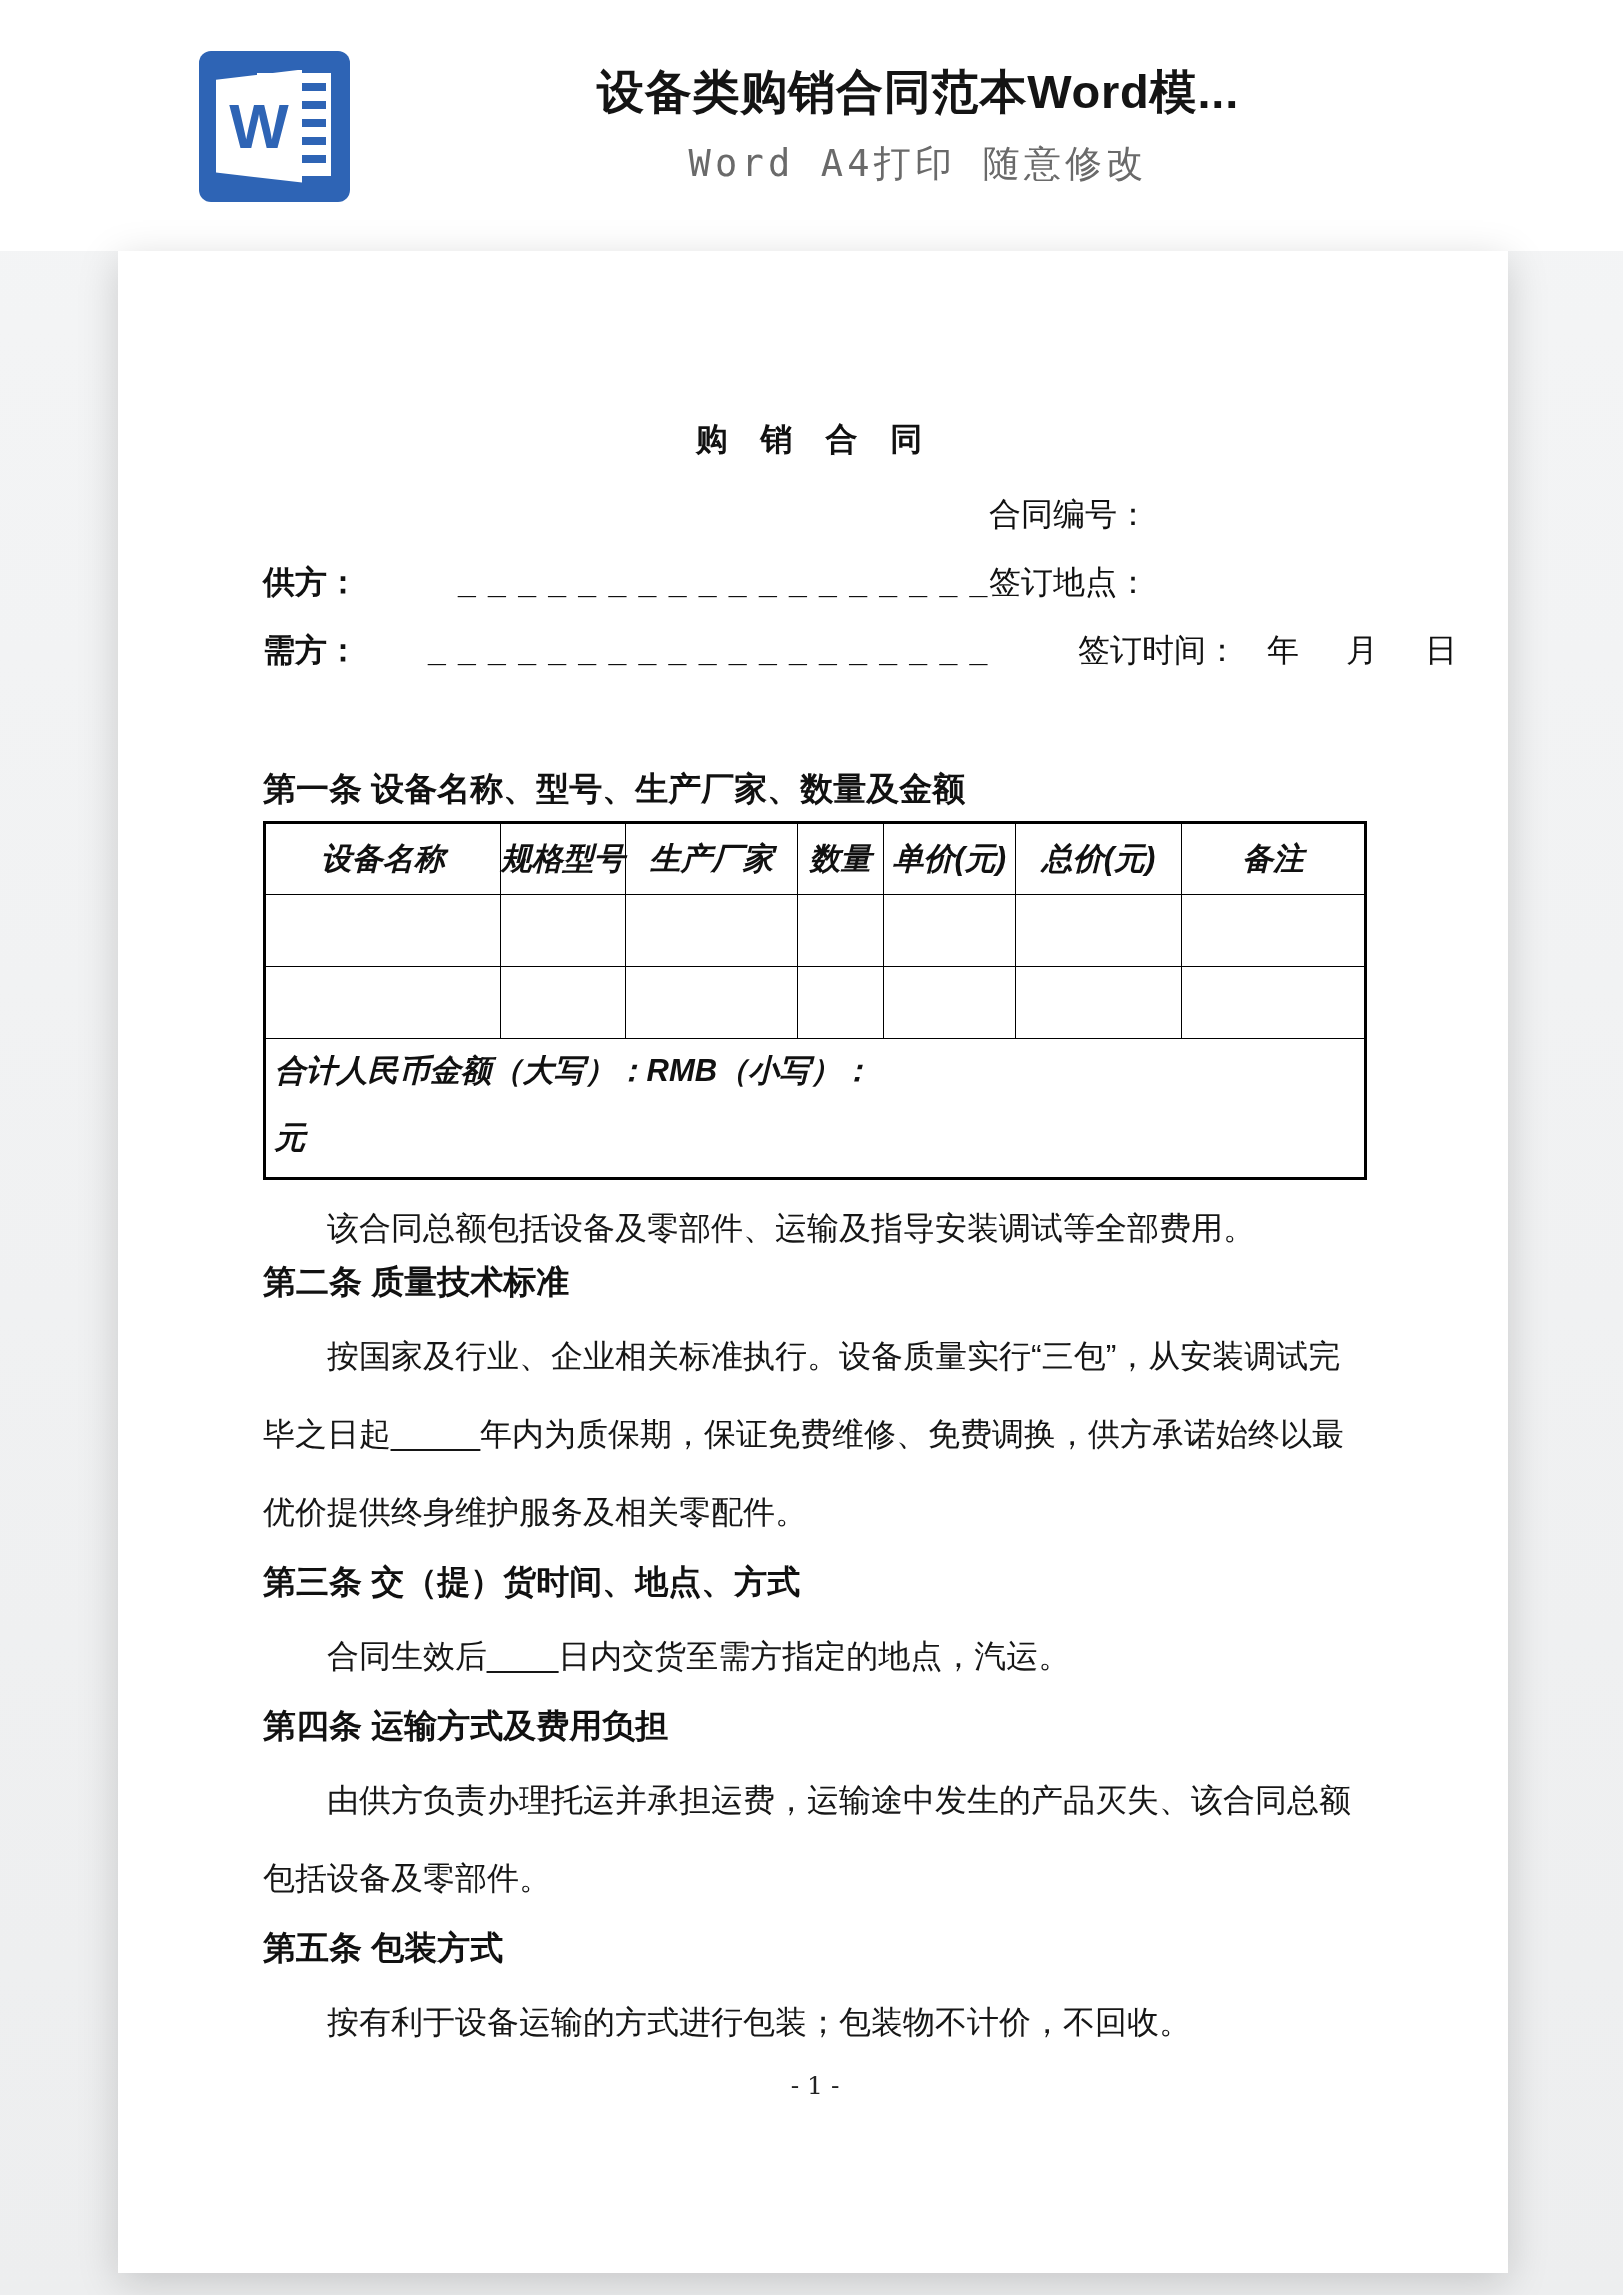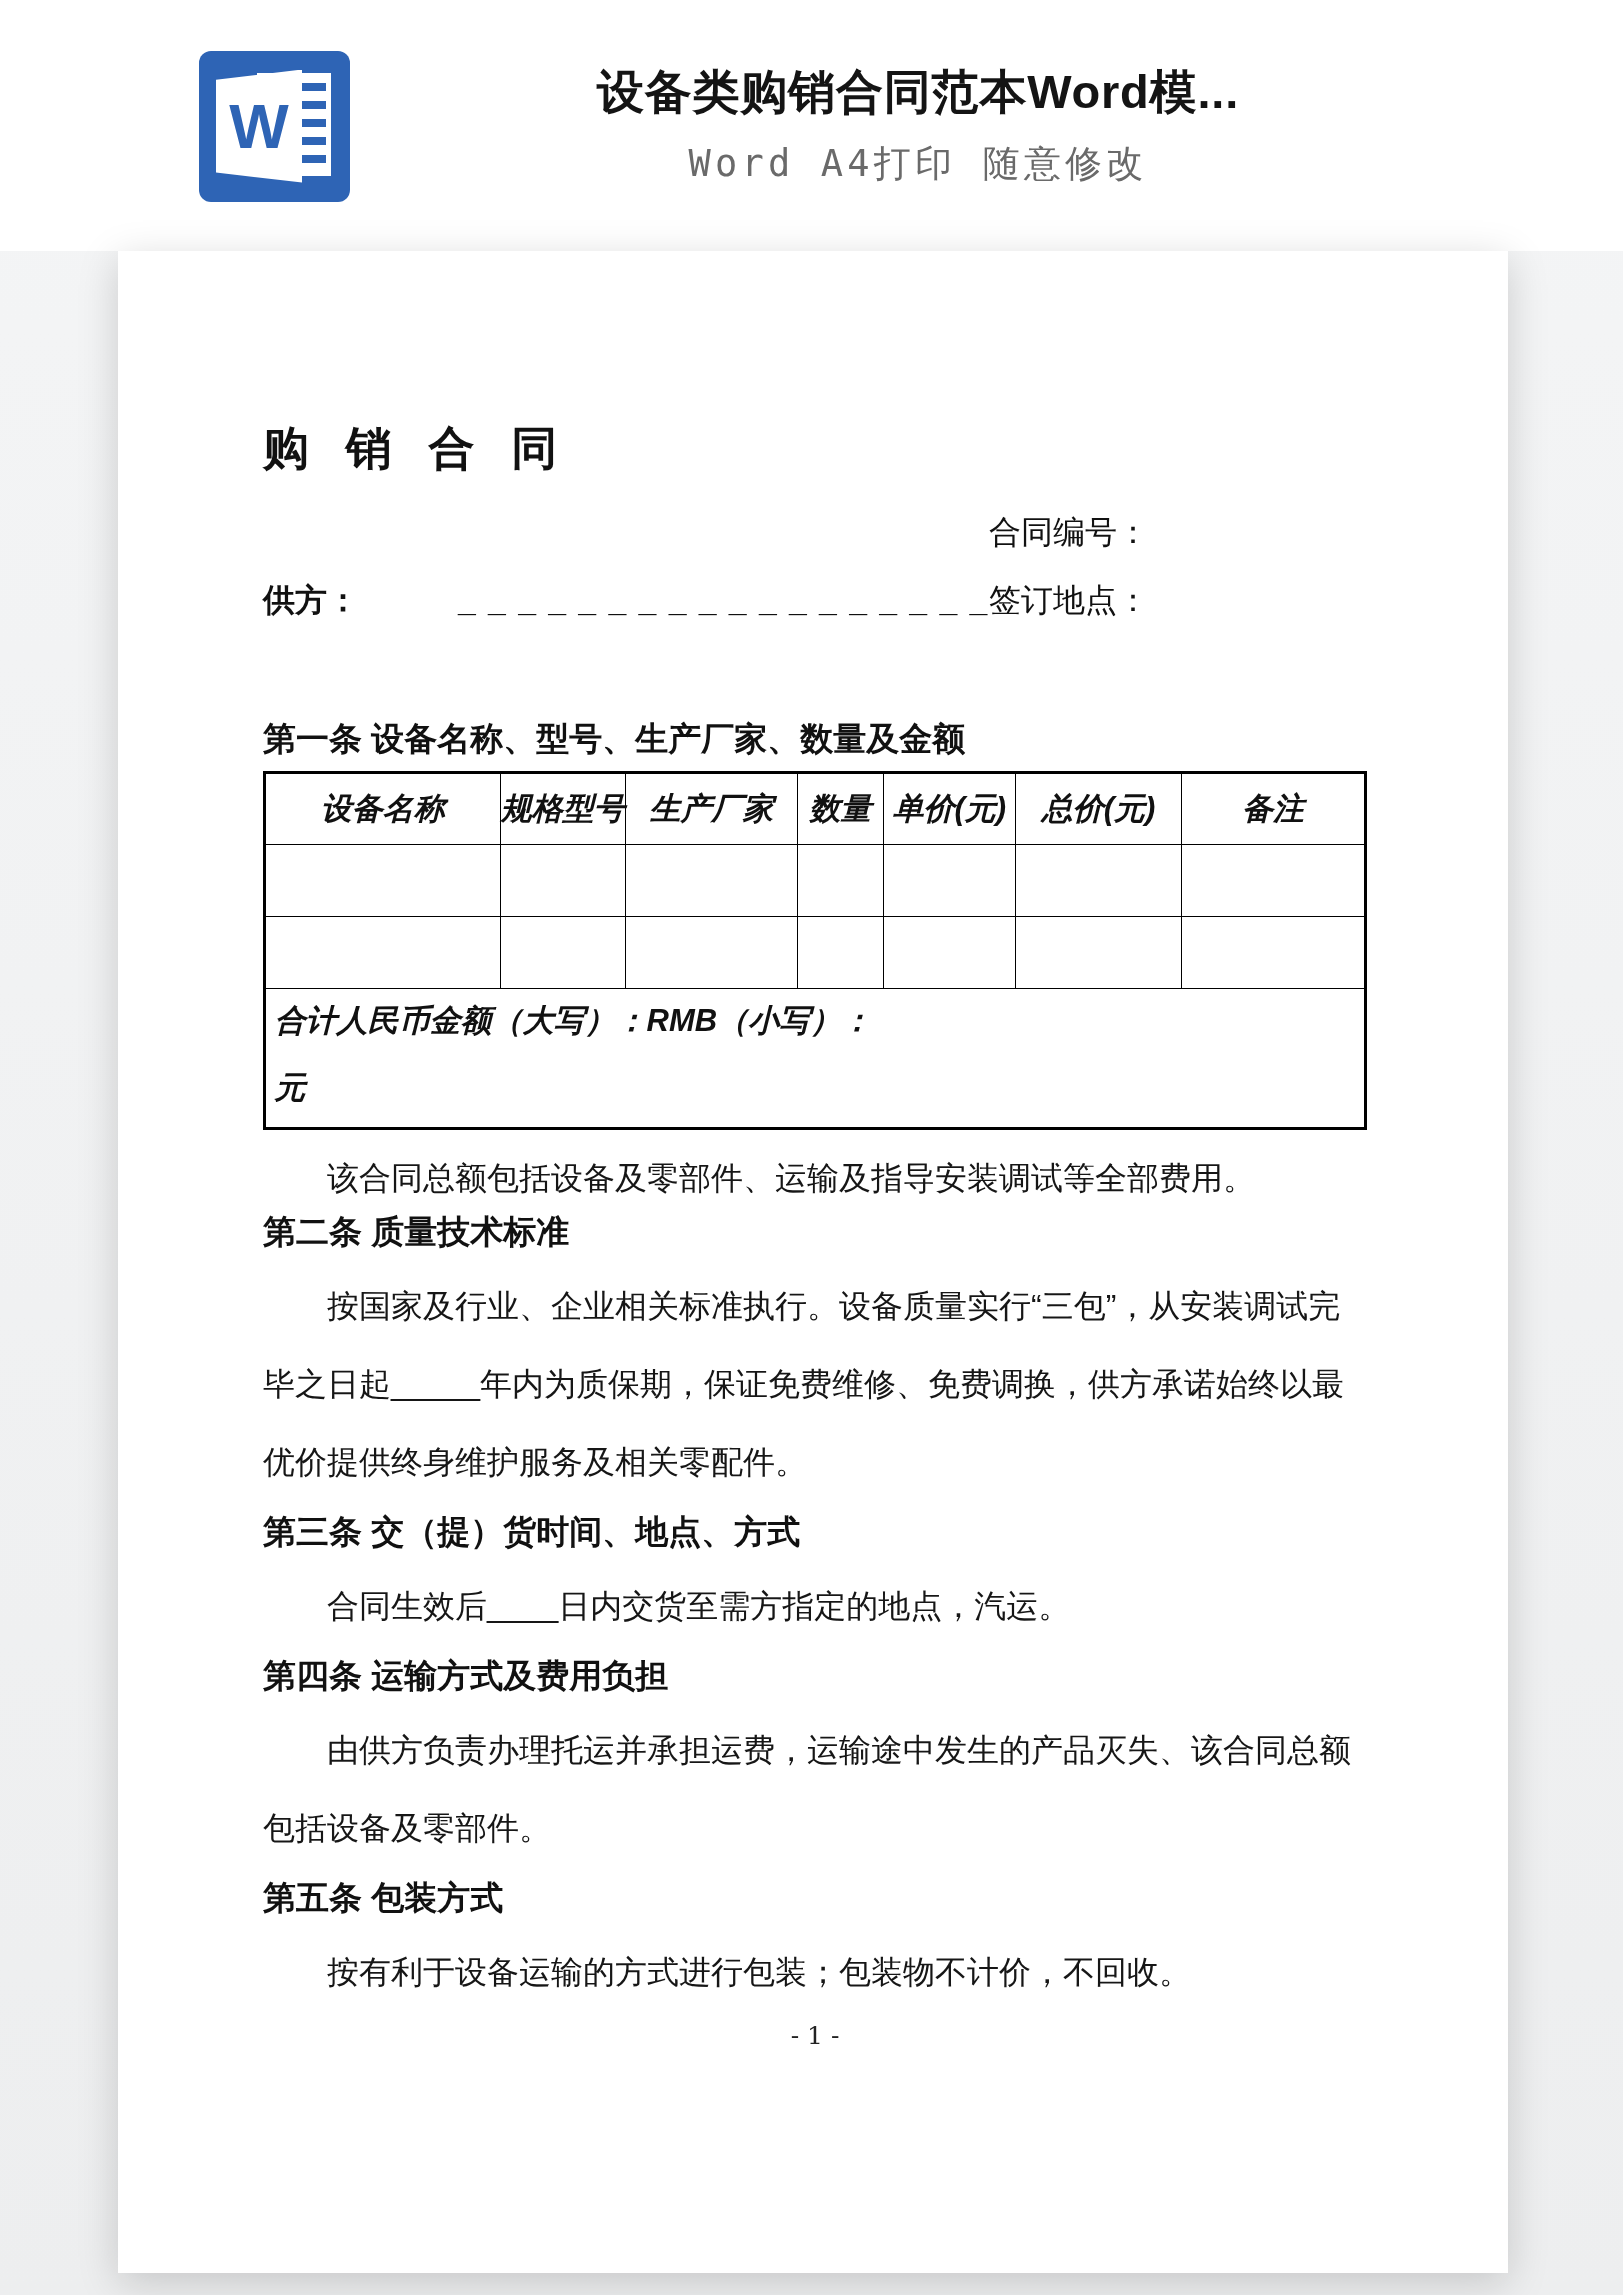--- a/index.html
+++ b/index.html
@@ -25,21 +25,21 @@
   .header-text { position:absolute; left:364px; top:47px; width:1108px; text-align:center; }
   .tpl-title { font-size:47px; font-weight:800; color:#141414; letter-spacing:0.8px; line-height:1.15; white-space:nowrap;margin-top:18px; }
   .tpl-subtitle { margin-top:20px; font-size:37px; color:#6a6a6a; letter-spacing:4.2px;
     font-family:"DejaVu Sans Mono", monospace; }
 
   
   .page { position:absolute; left:118px; top:251px; width:1390px; height:2022px;
     background:#ffffff; box-shadow:0 8.5px 38px rgba(0,0,0,0.17);
     padding:0 141px 0 145px; color:#111; overflow:hidden; font-size:32px; }
 
-  .doc-title { margin-top:167px; font-size:46px; font-weight:800; letter-spacing:12px; }
+  .doc-title { margin-top:167px; text-align:center; font-size:32px; font-weight:800; letter-spacing:12px; }
 
   .meta { margin-top:18.6px; }
   .meta-row { display:flex; align-items:center; height:68px; white-space:pre; }
   .meta-left { flex:0 0 726px; display:flex; align-items:center;justify-content:space-between; }
   .meta-right { flex:1; font-weight:500; }
   .lbl { font-weight:800; }
   .dashes { font-weight:600; letter-spacing:1.7px; margin-left:5px; }
   .date-unit { margin-left:47px; }
   .date-unit.first { margin-left:29px; }
 
@@ -85,20 +85,28 @@
     <div class="meta">
       <div class="meta-row">
         <div class="meta-left"></div>
         <div class="meta-right">合同编号：</div>
       </div>
       <div class="meta-row">
         <div class="meta-left">
           <span class="lbl">供方：</span><span class="dashes">_ _ _ _ _ _ _ _ _ _ _ _ _ _ _ _ _ _</span>
         </div>
         <div class="meta-right">签订地点：</div>
+      </div>
+      <div class="meta-row">
+        <div class="meta-left">
+          <span class="lbl">需方：</span><span class="dashes">_ _ _ _ _ _ _ _ _ _ _ _ _ _ _ _ _ _ _</span>
+        </div>
+        <div class="meta-right">
+          <span>签订时间：</span><span class="date-unit first">年</span><span class="date-unit">月</span><span class="date-unit">日</span>
+        </div>
       </div>
     </div>
 
     <h3 class="article first">第一条 设备名称、型号、生产厂家、数量及金额</h3>
 
     <table class="goods">
       <colgroup>
         <col style="width:21.4%">
           <col style="width:11.4%">
           <col style="width:15.6%">

